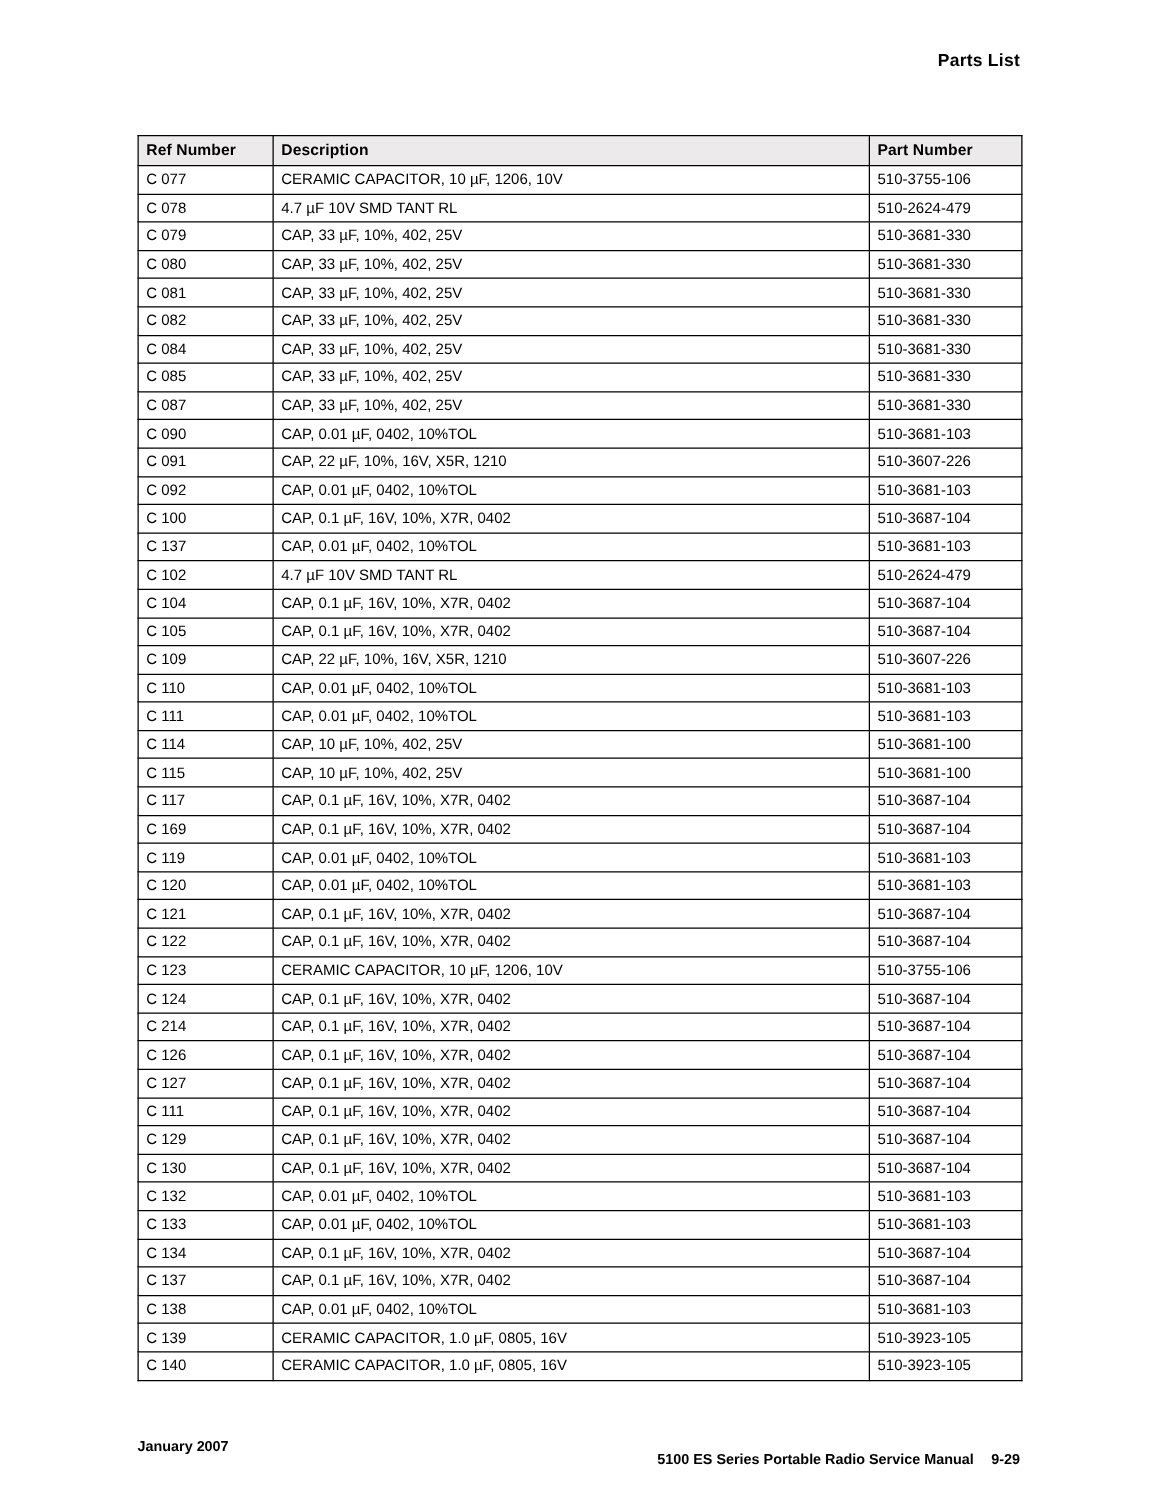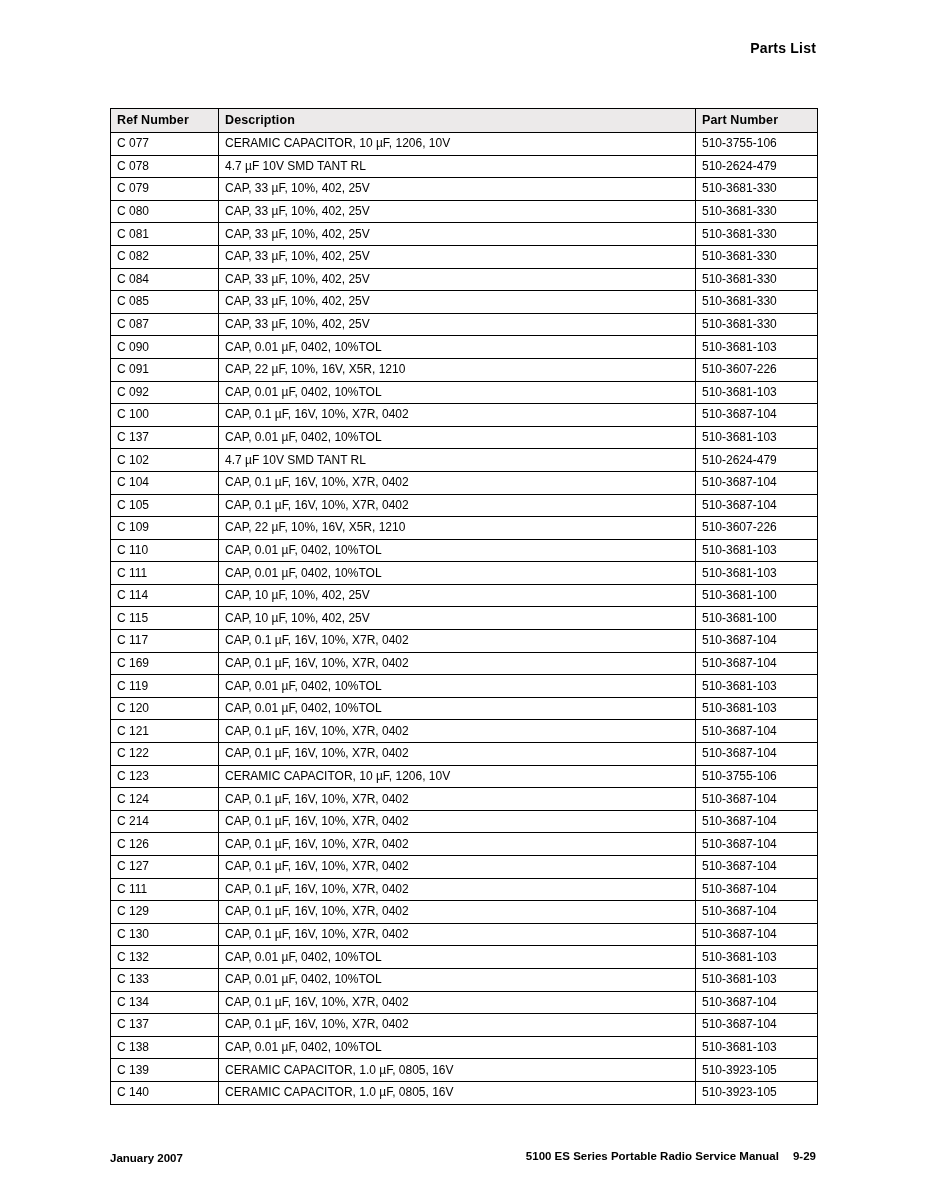--- a/index.html
+++ b/index.html
@@ -80,21 +80,21 @@
     font-weight: bold;
   }
   .footer .left {
     position: absolute;
     left: 0;
     top: 6px;
   }
   .footer .right {
     position: absolute;
     right: 0;
-    top: 4px;
+    top: 16px;
     white-space: nowrap;
     margin-left: 46px;
   }
   .footer .right .pg {
     margin-left: 14px;
   }
 </style>
 </head>
 <body>
 

